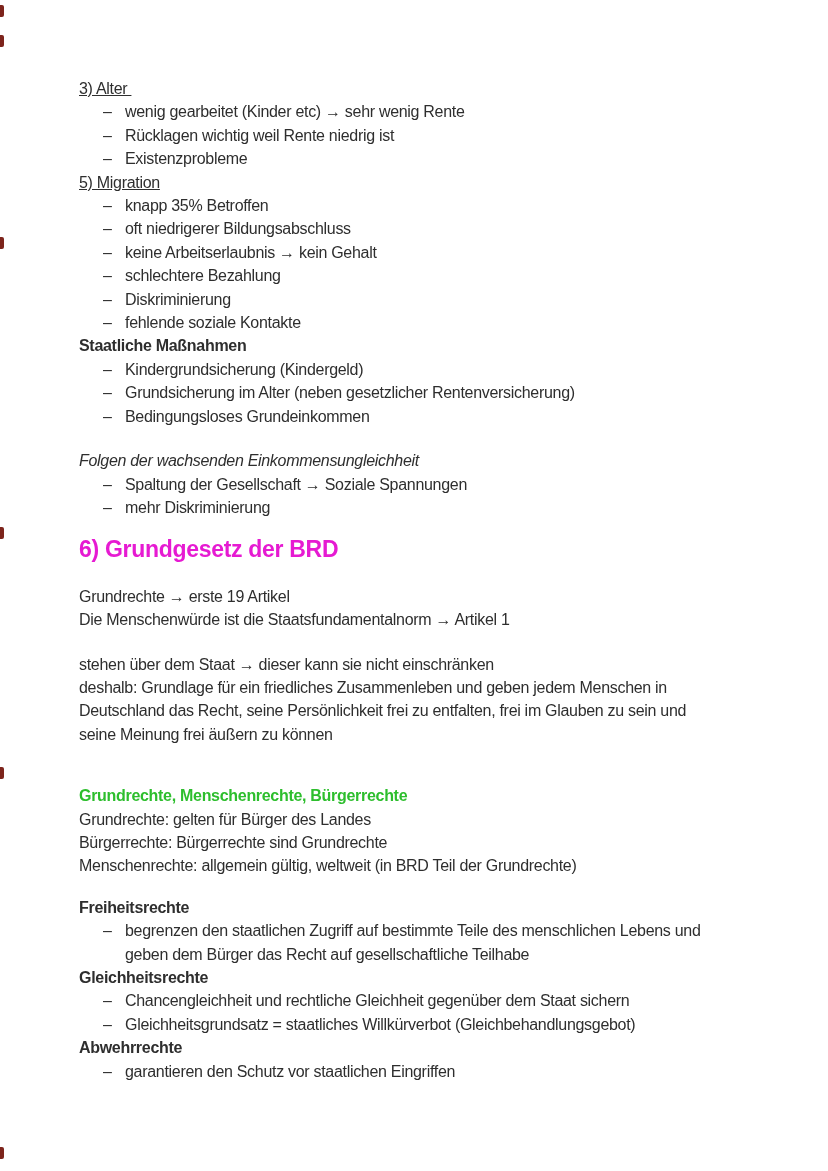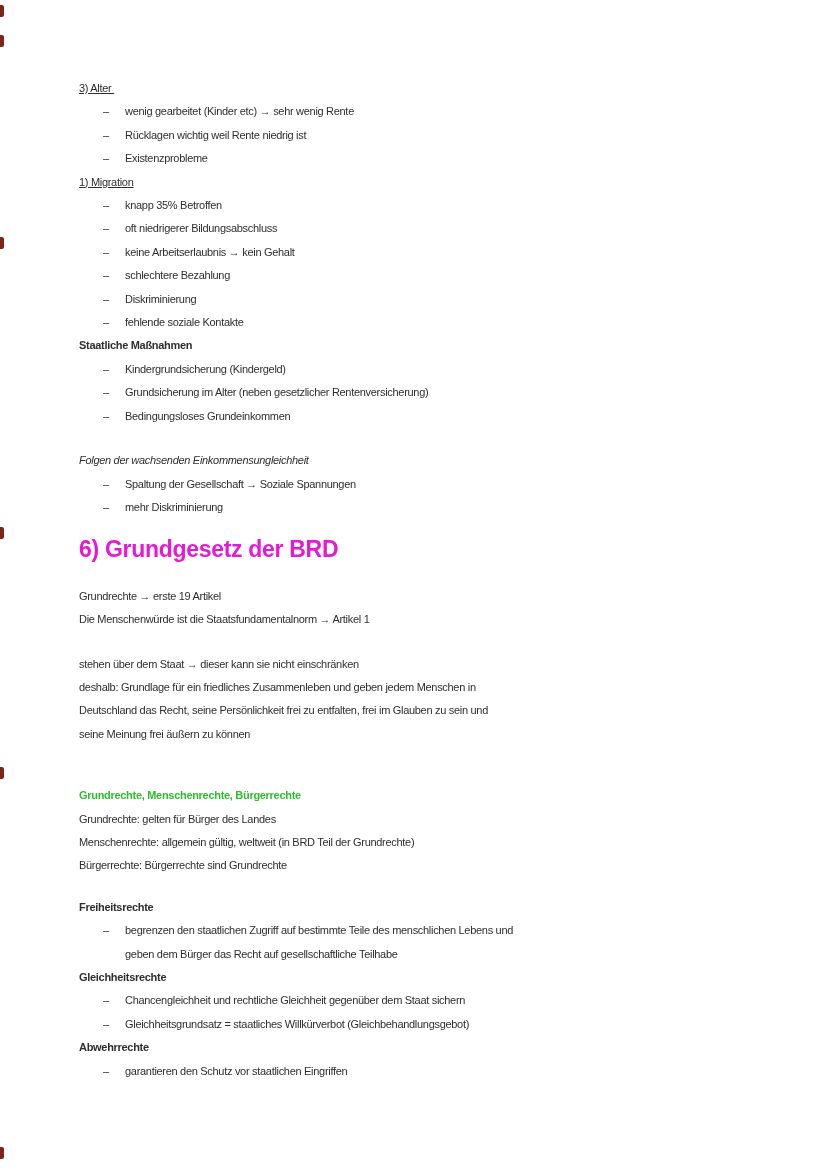--- a/index.html
+++ b/index.html
@@ -11,21 +11,21 @@
   *{margin:0;padding:0;box-sizing:border-box;}
   html,body{width:828px;height:1171px;background:#ffffff;overflow:hidden;}
   body{font-family:"Liberation Sans","DejaVu Sans",sans-serif;}
   .page{
     position:relative;
     width:828px;height:1171px;
     background:#ffffff;
     padding:77px 40px 0 79px;
   }
   .line{
-    font-size:11px;
+    font-size:16px;
     letter-spacing:-0.3px;
     line-height:23.4px;
     color:var(--body-ink);
     white-space:nowrap;
   }
   .h-underline span{text-decoration:underline;white-space:pre;}
   .h-bold{font-weight:bold;}
   .h-bolditalic{font-weight:normal;font-style:italic;}
   .h-magenta{font-weight:bold;color:var(--magenta);font-size:23px;}
   .h-green{font-weight:bold;color:var(--green);margin-top:22px;}
@@ -51,21 +51,21 @@
         <span>wenig gearbeitet (Kinder etc) → sehr wenig Rente</span>
       </div>
       <div class="line bullet">
         <span class="dash">–</span>
         <span>Rücklagen wichtig weil Rente niedrig ist</span>
       </div>
       <div class="line bullet">
         <span class="dash">–</span>
         <span>Existenzprobleme</span>
       </div>
-      <div class="line h-underline"><span>1) Migration</span></div>
+      <div class="line h-underline"><span>5) Migration</span></div>
       <div class="line bullet">
         <span class="dash">–</span>
         <span>knapp 35% Betroffen</span>
       </div>
       <div class="line bullet">
         <span class="dash">–</span>
         <span>oft niedrigerer Bildungsabschluss</span>
       </div>
       <div class="line bullet">
         <span class="dash">–</span>
@@ -112,22 +112,22 @@
       <div class="line"><span>Grundrechte → erste 19 Artikel</span></div>
       <div class="line"><span>Die Menschenwürde ist die Staatsfundamentalnorm → Artikel 1</span></div>
       <div class="spacer" style="height: 21px;"></div>
       <div class="line"><span>stehen über dem Staat → dieser kann sie nicht einschränken</span></div>
       <div class="line"><span>deshalb: Grundlage für ein friedliches Zusammenleben und geben jedem Menschen in</span></div>
       <div class="line"><span>Deutschland das Recht, seine Persönlichkeit frei zu entfalten, frei im Glauben zu sein und</span></div>
       <div class="line"><span>seine Meinung frei äußern zu können</span></div>
       <div class="spacer" style="height: 16px;"></div>
       <div class="line h-green"><span>Grundrechte, Menschenrechte, Bürgerrechte</span></div>
       <div class="line"><span>Grundrechte: gelten für Bürger des Landes</span></div>
+      <div class="line"><span>Bürgerrechte: Bürgerrechte sind Grundrechte</span></div>
       <div class="line"><span>Menschenrechte: allgemein gültig, weltweit (in BRD Teil der Grundrechte)</span></div>
-      <div class="line"><span>Bürgerrechte: Bürgerrechte sind Grundrechte</span></div>
       <div class="spacer" style="height: 18px;"></div>
       <div class="line h-bold"><span>Freiheitsrechte</span></div>
       <div class="line bullet">
         <span class="dash">–</span>
         <span>begrenzen den staatlichen Zugriff auf bestimmte Teile des menschlichen Lebens und</span>
       </div>
       <div class="line cont"><span>geben dem Bürger das Recht auf gesellschaftliche Teilhabe</span></div>
       <div class="line h-bold"><span>Gleichheitsrechte</span></div>
       <div class="line bullet">
         <span class="dash">–</span>

